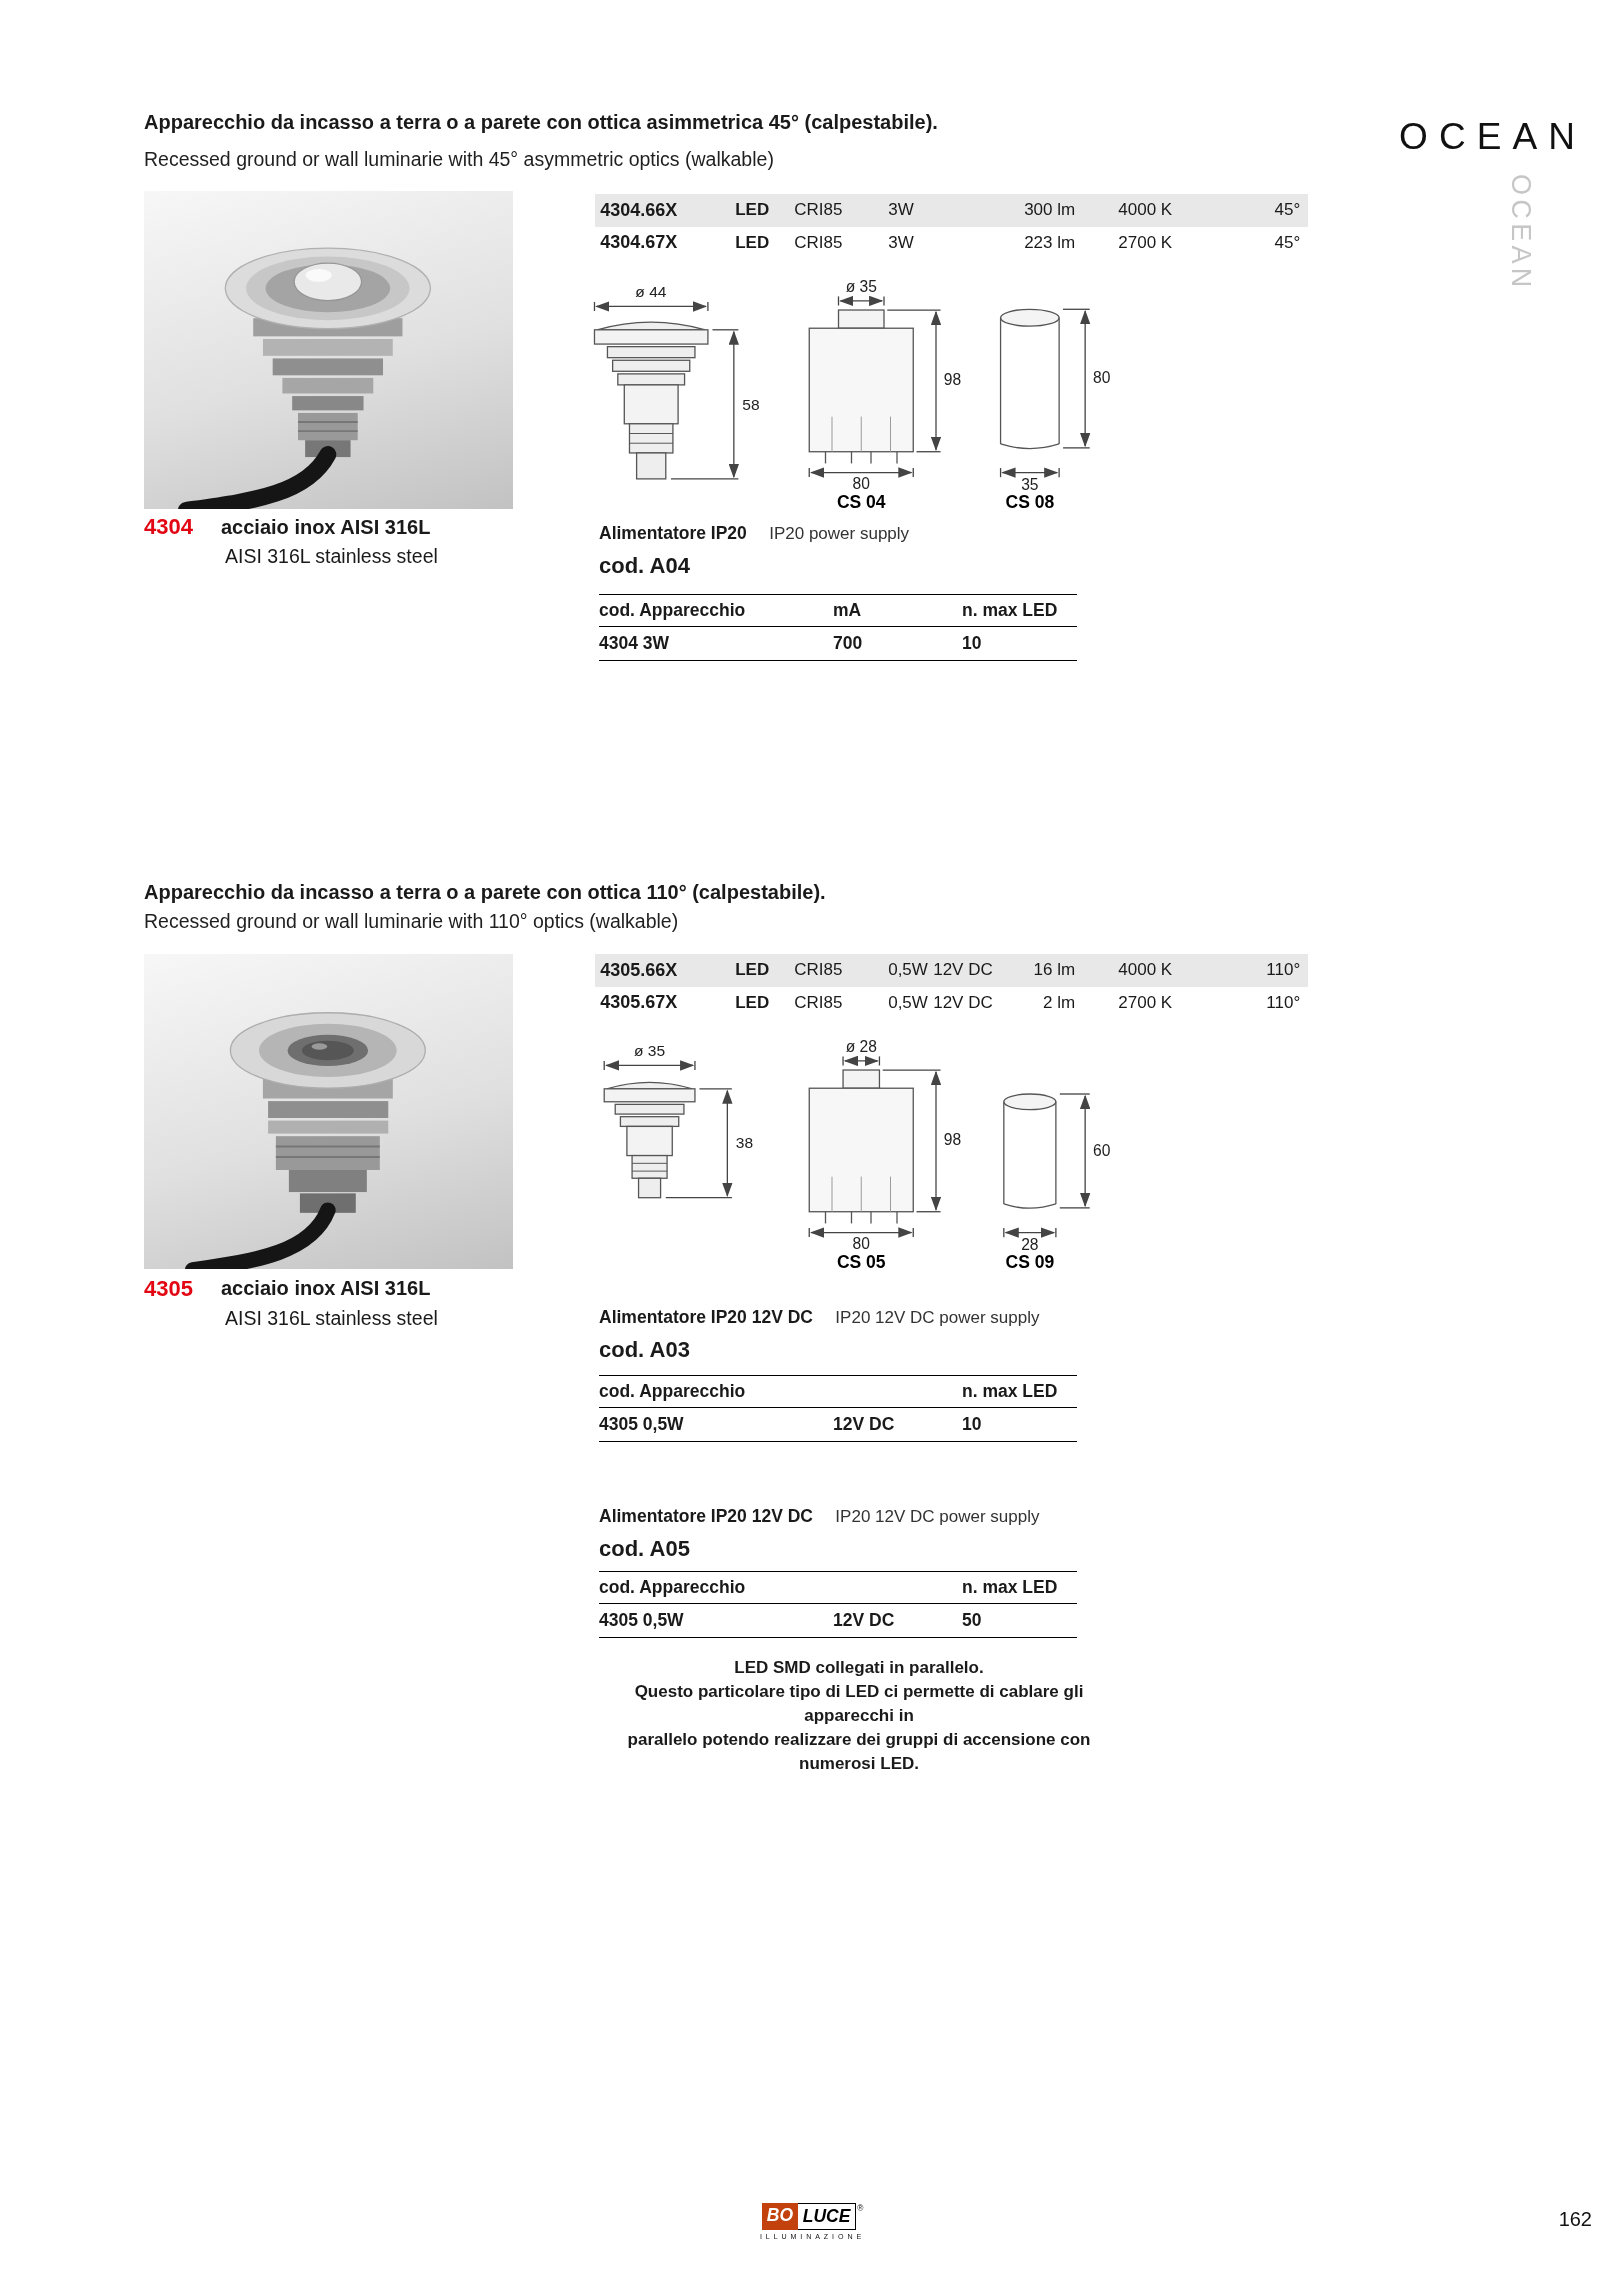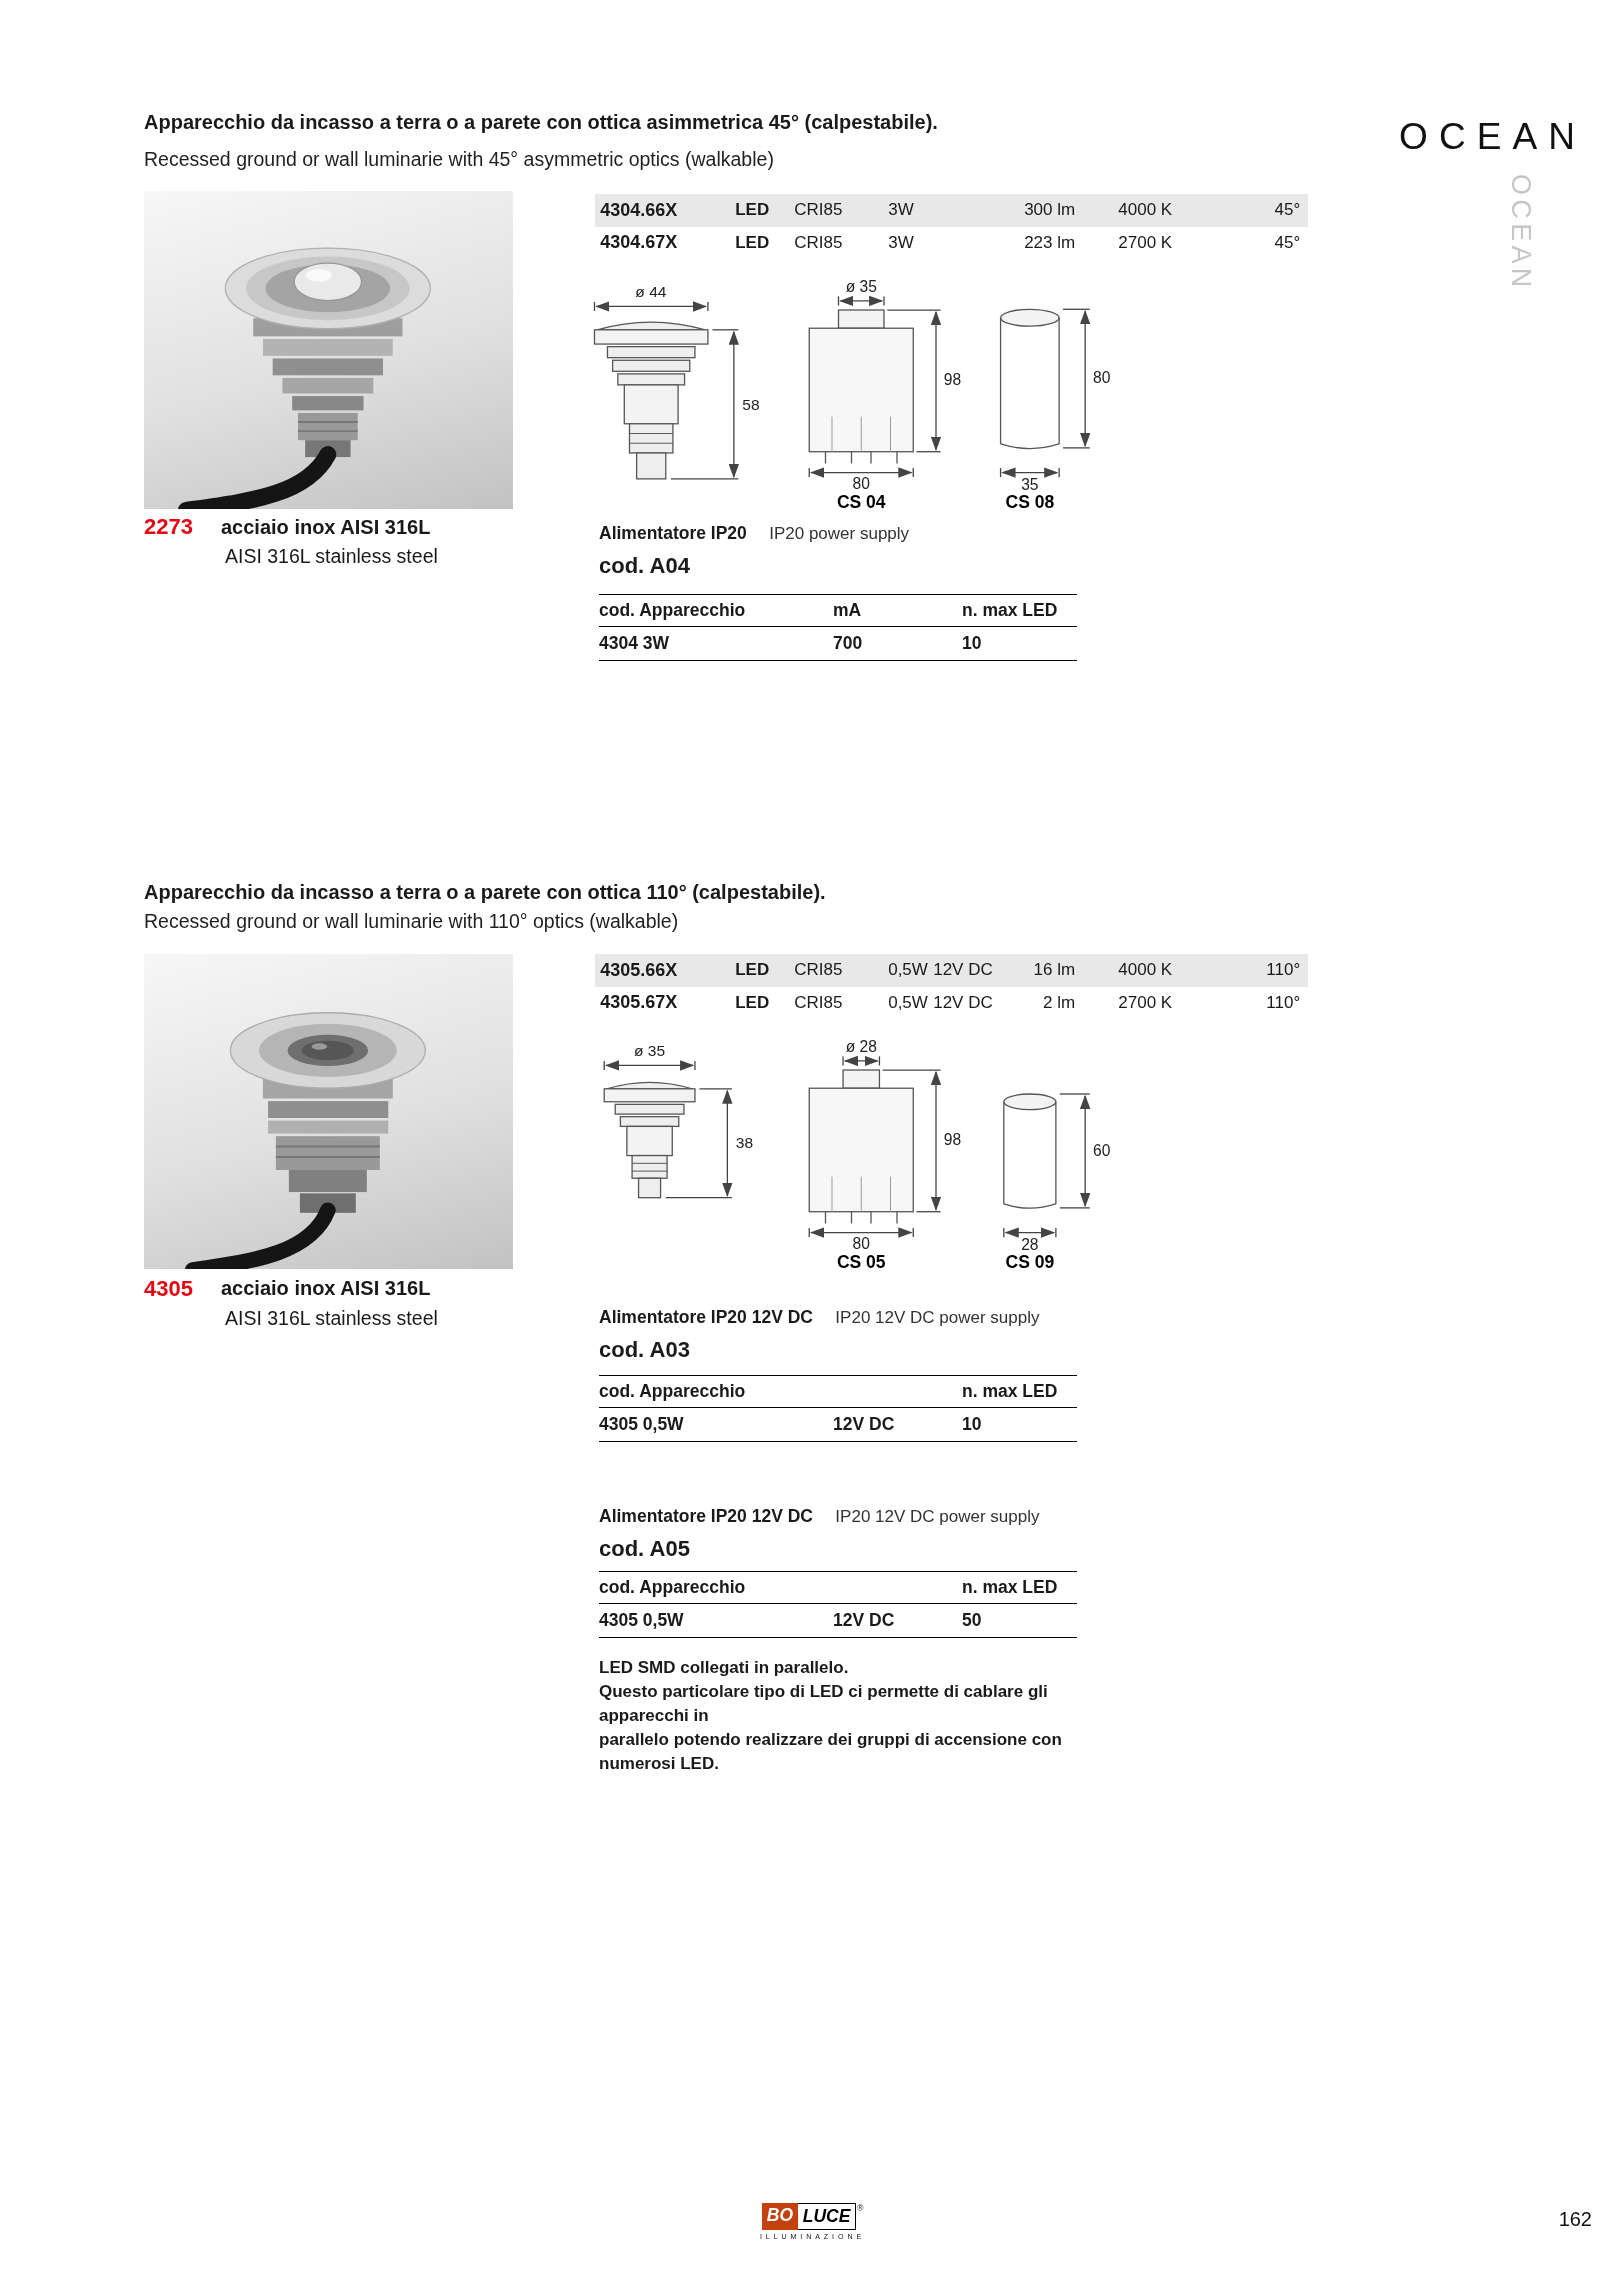--- a/index.html
+++ b/index.html
@@ -26,21 +26,21 @@
 
   .psu-title-b{font-size:17.5px;font-weight:bold;display:inline-block;}
   .psu-title-p{font-size:17px;color:#333;display:inline-block;margin-left:19.5px;}
   .psu-code{font-size:22px;font-weight:bold;}
   .psu-table{width:478px;border-top:1.9px solid #000;}
   .psu-hrow{display:grid;grid-template-columns:234px 129px 1fr;font-size:17.5px;font-weight:bold;
             height:31px;align-items:center;border-bottom:1.3px solid #000;}
   .psu-drow{display:grid;grid-template-columns:234px 129px 1fr;font-size:17.5px;font-weight:bold;
             height:32.5px;align-items:center;border-bottom:1.3px solid #000;}
 
-  .note-b{font-size:17px;font-weight:bold;line-height:24px;white-space:pre-line;width:520px;}
+  .note-b{font-size:17px;font-weight:bold;line-height:24px;white-space:pre-line;width:520px;text-align:center;}
   .note-p{font-size:17px;line-height:24px;white-space:pre-line;width:520px;color:#222;}
 
   .ocean-h{font-size:37px;letter-spacing:0.30em;font-weight:500;color:#111;}
   .ocean-v{writing-mode:vertical-rl;font-size:27px;letter-spacing:0.16em;color:#c6c6c6;font-weight:500;}
 
   svg .dim{font-size:24px;fill:#222;font-family:"Liberation Sans",sans-serif;}
   svg .cs{font-size:27px;font-weight:bold;fill:#000;font-family:"Liberation Sans",sans-serif;}
 
   .logo-wrap{display:flex;flex-direction:column;align-items:center;width:169px;}
   .logo-row{display:flex;align-items:stretch;}
@@ -75,21 +75,21 @@
         <rect x="248" y="384" width="70" height="26" fill="#777777"></rect>
         <path d="M 283 406 C 250 468, 165 478, 65 492" stroke="#151515" stroke-width="26" fill="none" stroke-linecap="round"></path>
         <ellipse cx="283" cy="150" rx="158" ry="62" fill="#dcdcdc" stroke="#b0b0b0" stroke-width="2"></ellipse>
         <ellipse cx="283" cy="150" rx="126" ry="49" fill="#c7c7c7"></ellipse>
         <ellipse cx="283" cy="150" rx="96" ry="37" fill="#a4a4a4"></ellipse>
         <ellipse cx="283" cy="140" rx="52" ry="29" fill="#e9e9e9" stroke="#969696" stroke-width="2"></ellipse>
         <ellipse cx="269" cy="130" rx="20" ry="10" fill="#fafafa"></ellipse>
       </svg>
     </div>
 
-    <div class="abs prod-code" style="left:144px;top:404px;">2273</div>
+    <div class="abs prod-code" style="left:144px;top:404px;">4304</div>
     <div class="abs mat-it" style="left:221px;top:406px;">acciaio inox AISI 316L</div>
     <div class="abs mat-en" style="left:225px;top:435px;">AISI 316L stainless steel</div>
 
     <div class="abs spec-table" style="left:595px;top:84px;">
       <div class="spec-row first">
         <span class="spec-code">4304.66X</span>
         <span class="spec-led">LED</span>
         <span>CRI85</span>
         <span>3W</span>
         <span></span>

